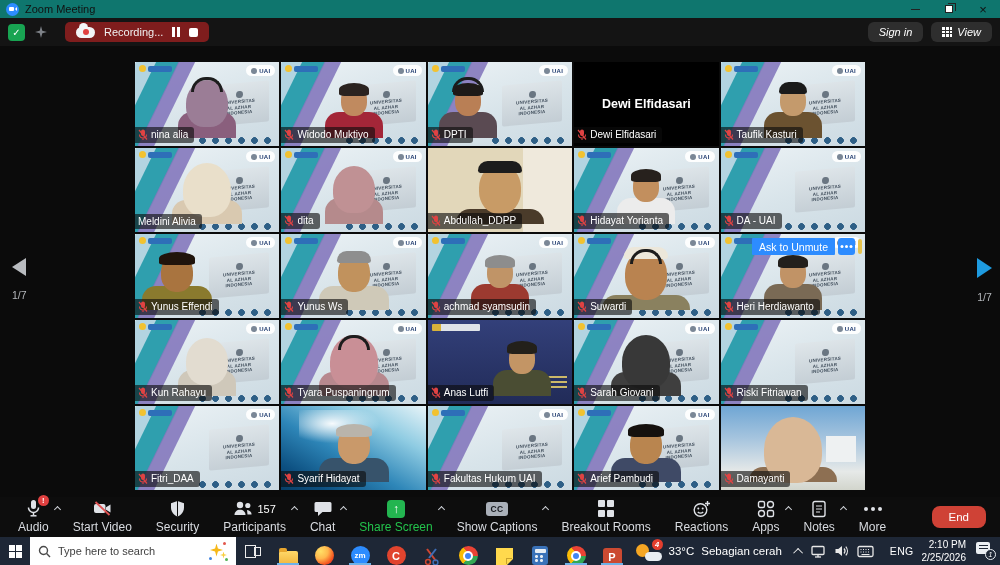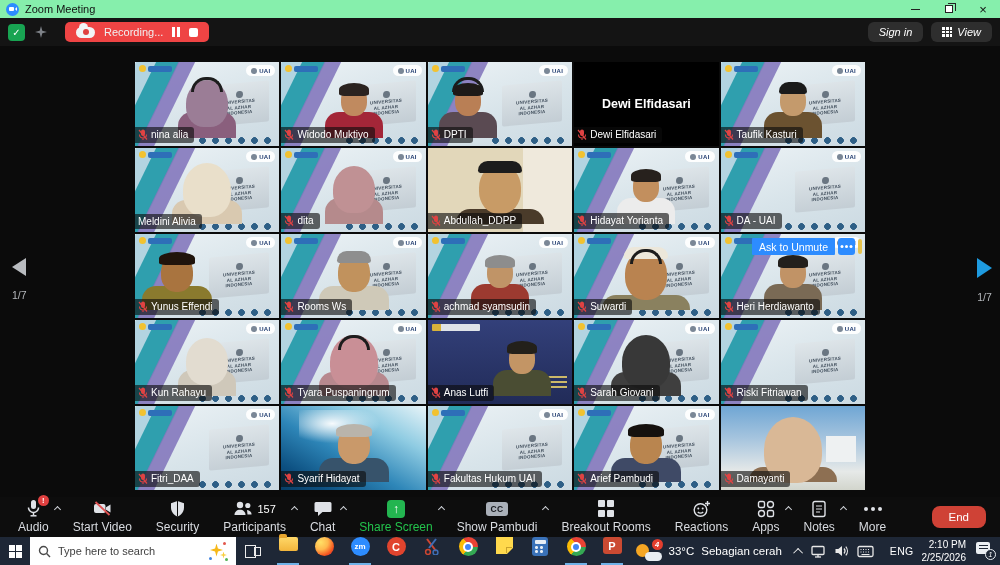--- a/index.html
+++ b/index.html
@@ -1,41 +1,41 @@
 <!DOCTYPE html>
 <html><head>
 <meta charset="utf-8">
 <style>
   * { margin:0; padding:0; box-sizing:border-box; }
   html,body { width:1000px; height:565px; overflow:hidden; background:#000;
     font-family:"Liberation Sans", sans-serif; }
   button { font-family:inherit; border:none; background:transparent; cursor:pointer; }
 
   
-  #titlebar { position:absolute; left:0; top:0; width:1000px; height:18px; background:#86efac;
+  #titlebar { position:absolute; left:0; top:0; width:1000px; height:18px; background:#0f766e;
     display:flex; align-items:center; padding-left:6px; }
   .zm-ico { width:13px; height:13px; border-radius:50%; background:#2d8cff; position:relative; flex:0 0 auto; }
   .zm-ico::before { content:""; position:absolute; left:3px; top:4.5px; width:5px; height:4px; background:#fff; border-radius:1px; }
   .zm-ico::after { content:""; position:absolute; left:8.5px; top:4.5px; border-top:2px solid transparent; border-bottom:2px solid transparent; border-right:2.5px solid #fff; }
   .win-title { font-size:11px; color:#111; margin-left:6px; flex:1; }
   .wc { width:34px; height:18px; display:flex; align-items:center; justify-content:center; }
   .wc-min i { display:block; width:9px; height:1px; background:#222; }
   .wc-max i { display:block; width:8px; height:8px; border:1px solid #222; position:relative; background:#fff; }
   .wc-max i::before { content:""; position:absolute; left:1.5px; top:-3px; width:7px; height:7px; border:1px solid #222; border-left:none; border-bottom:none; }
   .wc-close { font-size:13px; color:#111; line-height:1; }
 
   
   #meetingbar { position:absolute; left:0; top:18px; width:1000px; height:28px; background:#141414;
     display:flex; align-items:center; padding:0 8px; gap:10px; }
   .shield-ico { width:17px; height:17px; background:#18a452; border-radius:4px; color:#fff;
     display:flex; align-items:center; justify-content:center; font-size:10px; }
   .shield-ico::before { content:"\2713"; }
   .spark-ico { width:12px; height:12px; background:#7e8288;
     clip-path:polygon(50% 0,61% 39%,100% 50%,61% 61%,50% 100%,39% 61%,0 50%,39% 39%); }
-  .rec-pill { display:flex; align-items:center; gap:9px; background:#ef4444; border-radius:5px;
+  .rec-pill { display:flex; align-items:center; gap:9px; background:#7f1d1d; border-radius:5px;
     padding:4px 11px; margin-left:8px; }
   .cloud-ico { width:19px; height:11px; background:#f2f4f6; border-radius:7px; position:relative; }
   .cloud-ico::before { content:""; position:absolute; left:3px; top:-4px; width:9px; height:9px; border-radius:50%; background:#f2f4f6; }
   .cloud-ico i { position:absolute; left:7px; top:2px; width:6px; height:6px; border-radius:50%; background:#e04040; }
   .rec-label { color:#f0f0f0; font-size:11px; }
   .tp-pause { display:flex; gap:2.5px; }
   .tp-pause i { width:2.5px; height:10px; background:#fff; }
   .tp-stop { width:9px; height:9px; background:#fff; border-radius:2px; }
   .mb-right { margin-left:auto; display:flex; gap:8px; align-items:center; }
   .mb-btn { background:#2e2e2e; border-radius:6px; color:#fff; font-size:11px; padding:4px 11px;
@@ -162,21 +162,21 @@
   .cp-star2 { position:absolute; right:1px; bottom:2px; width:7px; height:7px; background:#f8cf3e;
     clip-path:polygon(50% 0,61% 39%,100% 50%,61% 61%,50% 100%,39% 61%,0 50%,39% 39%); }
   .cp-d1 { position:absolute; right:2px; top:0; width:3px; height:3px; border-radius:50%; background:#e2574c; }
   .cp-d2 { position:absolute; left:0; bottom:1px; width:3px; height:3px; border-radius:50%; background:#3f83e0; }
   .cp-d3 { position:absolute; right:0; bottom:0; width:3px; height:3px; border-radius:50%; background:#53b255; }
   .taskview { width:34px; height:28px; display:flex; align-items:center; justify-content:center; }
   .tv-ico { position:relative; width:16px; height:14px; }
   .tv-ico::before { content:""; position:absolute; left:0; top:1px; width:9px; height:11px; border:1.3px solid #ececec; }
   .tv-ico::after { content:""; position:absolute; right:0; top:3px; width:5px; height:7px; border:1.3px solid #ececec; }
   .tb-apps { display:flex; }
-  .tb-app { width:36px; height:28px; display:flex; align-items:flex-start; justify-content:center; position:relative; }
+  .tb-app { width:36px; height:28px; display:flex; align-items:flex-end; justify-content:center; position:relative; }
   .tb-app.open::after { content:""; position:absolute; bottom:0; left:7px; right:7px; height:2px; background:#6fb2e8; }
   .ic-folder { width:19px; height:14px; background:linear-gradient(#ffd869,#f2b53c); border-radius:2px; position:relative; }
   .ic-folder::before { content:""; position:absolute; top:-3px; left:0; width:8px; height:4px; background:#e8a62e; border-radius:2px 2px 0 0; }
   .ic-firefox { width:19px; height:19px; border-radius:50%; background:radial-gradient(circle at 30% 28%,#ffe066 0%,#ffb84d 38%,#f4511e 72%,#b5186c 100%); }
   .ic-zoom { width:19px; height:19px; border-radius:50%; background:#2d8cff; color:#fff; font-size:8px; font-weight:bold; display:flex; align-items:center; justify-content:center; }
   .ic-ccleaner { width:19px; height:19px; border-radius:50%; background:#e1442e; color:#fff; font-weight:bold; font-size:11px; display:flex; align-items:center; justify-content:center; }
   .ic-chrome { width:19px; height:19px; border-radius:50%; position:relative;
     background:conic-gradient(from -30deg,#ea4335 0 120deg,#34a853 120deg 240deg,#fbbc05 240deg 360deg); }
   .ic-chrome::before { content:""; position:absolute; inset:4.5px; background:#fff; border-radius:50%; }
   .ic-chrome::after { content:""; position:absolute; inset:6.5px; background:#4285f4; border-radius:50%; }
@@ -648,21 +648,21 @@
       <span class="extra"></span><span class="head"></span><span class="torso"></span>
     </div>
 
     <div class="name-tag">
       <svg class="mic-off" width="10" height="12" viewBox="0 0 10 12">
             <rect x="3" y="0.5" width="4" height="6.5" rx="2" fill="#e04343"></rect>
             <path d="M1.5 5.5a3.5 3.5 0 0 0 7 0" fill="none" stroke="#e04343" stroke-width="1.1"></path>
             <line x1="5" y1="9.5" x2="5" y2="11" stroke="#e04343" stroke-width="1.1"></line>
             <line x1="1" y1="1" x2="9" y2="10.5" stroke="#e04343" stroke-width="1.2"></line>
           </svg>
-      <span class="tile-name">Rooms Ws</span>
+      <span class="tile-name">Yunus Ws</span>
     </div>
   </div>
       <div class="tile v-uai">
     <div class="vbg">
       <div class="rb rb3"></div>
           <div class="rb rb1"></div>
           <div class="rb rb2"></div>
       <div class="bld">
         <span class="bld-logo"></span>
         <span class="bld-txt">UNIVERSITAS
@@ -1150,21 +1150,21 @@
         <div class="tb-ic">
           <span class="share-box">↑</span>
         </div>
         <div class="tb-label">Share Screen</div>
         <span class="caret"></span>
       </div>
       <div class="tb-item">
         <div class="tb-ic">
           <span class="cc-badge">CC</span>
         </div>
-        <div class="tb-label">Show Pambudi</div>
+        <div class="tb-label">Show Captions</div>
         <span class="caret"></span>
       </div>
       <div class="tb-item">
         <div class="tb-ic">
           <span class="bo">
             <i></i>
             <i></i>
             <i></i>
             <i></i>
           </span>

